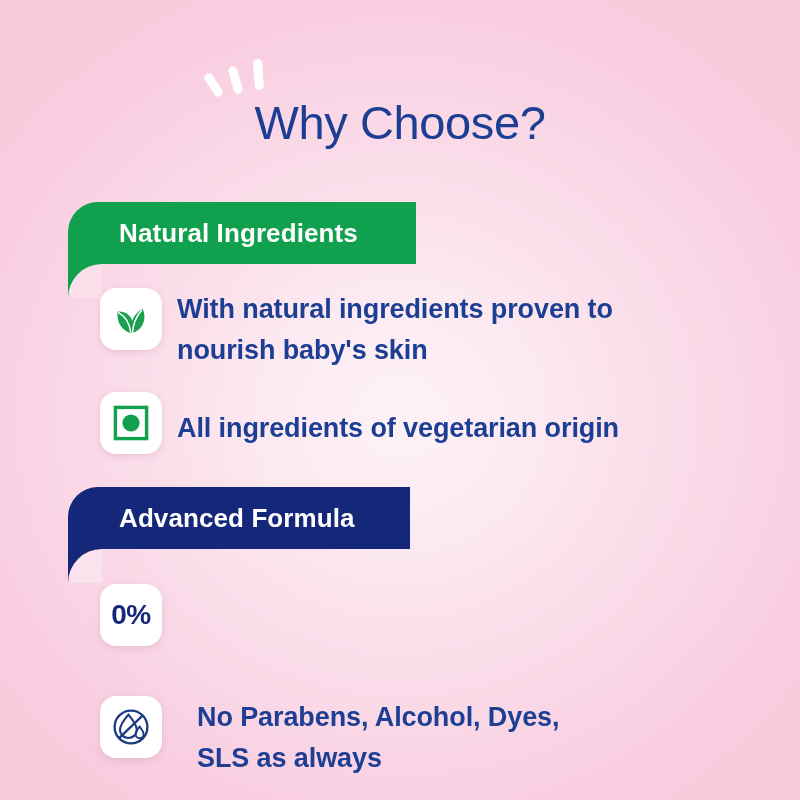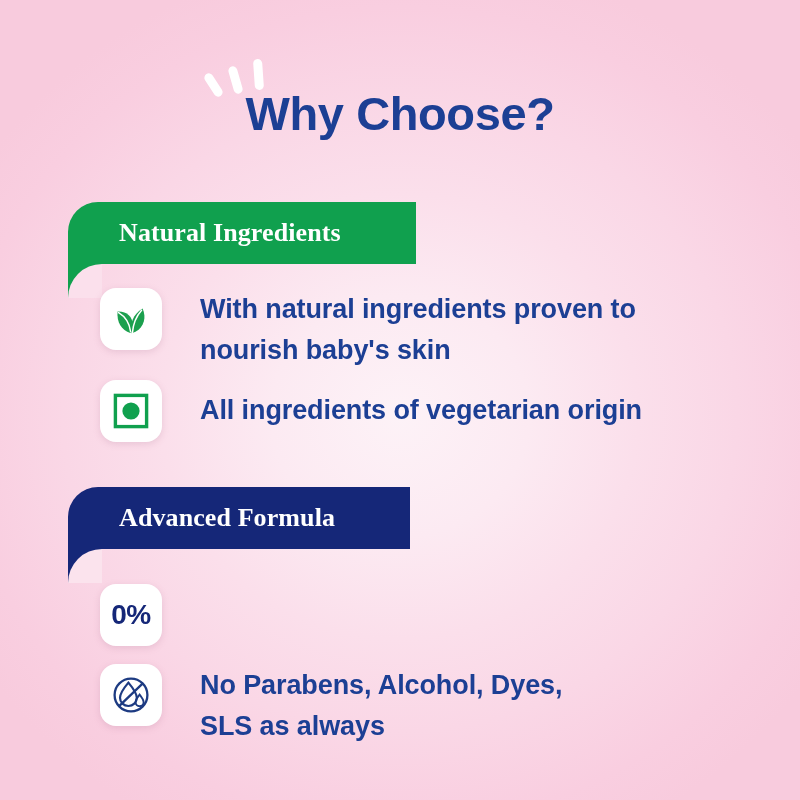--- a/index.html
+++ b/index.html
@@ -64,25 +64,25 @@
   }
   .spark.s3 {
     width: 9px;
     height: 31px;
     left: 47px;
     top: 1px;
     transform: rotate(-4deg);
   }
   .page-title {
     font-size: 47px;
-    font-weight: bold;
+    font-weight: normal;
     color: #1c3f94;
     letter-spacing: -0.4px;
     line-height: 58px;
-    margin: 3px;
+    margin: 12px;
     padding-top: 26px;
   }
 
   
   .banner {
     position: absolute;
     height: 62px;
     display: flex;
     align-items: center;
     box-sizing: border-box;
@@ -91,21 +91,20 @@
     color: #ffffff;
     font-size: 26px;
     font-weight: bold;
     letter-spacing: 0.1px;
     z-index: 2;
   }
   .banner .banner-label {
     display: block;
     line-height: 30px;
     margin-top: -1px;
-    font-family: Liberation Serif, serif;
   }
   .banner-natural {
     left: 68px;
     top: 202px;
     width: 348px;
     background: #10a04e;
   }
   .banner-advanced {
     left: 68px;
     top: 487px;
@@ -156,34 +155,34 @@
     height: 62px;
     flex: 0 0 62px;
     background: #ffffff;
     border-radius: 16px;
     box-shadow: 0 2px 7px rgba(170, 110, 140, 0.22);
     display: flex;
     align-items: center;
     justify-content: center;
   }
   .feature-text {
-    margin-left: 38px;
+    margin-left: 15px;
     font-size: 27px;
     font-weight: bold;
     color: #1c3f94;
     line-height: 41px;
     letter-spacing: -0.1px;
     white-space: pre-line;
     padding-top: 1px;
   }
 
   .f1 { left: 100px; top: 288px; }
-  .f2 { left: 100px; top: 380px; }
+  .f2 { left: 100px; top: 392px; align-items: center; }
   .f3 { left: 100px; top: 584px; }
-  .f4 { left: 100px; top: 664px; }
+  .f4 { left: 100px; top: 696px; gap: 20px; }
 
   .f2 .feature-text,
   .f3 .feature-text { padding-top: 10px; }
 
   .zero-pct {
     font-size: 28px;
     font-weight: bold;
     color: #152778;
     letter-spacing: -0.5px;
     line-height: 28px;

